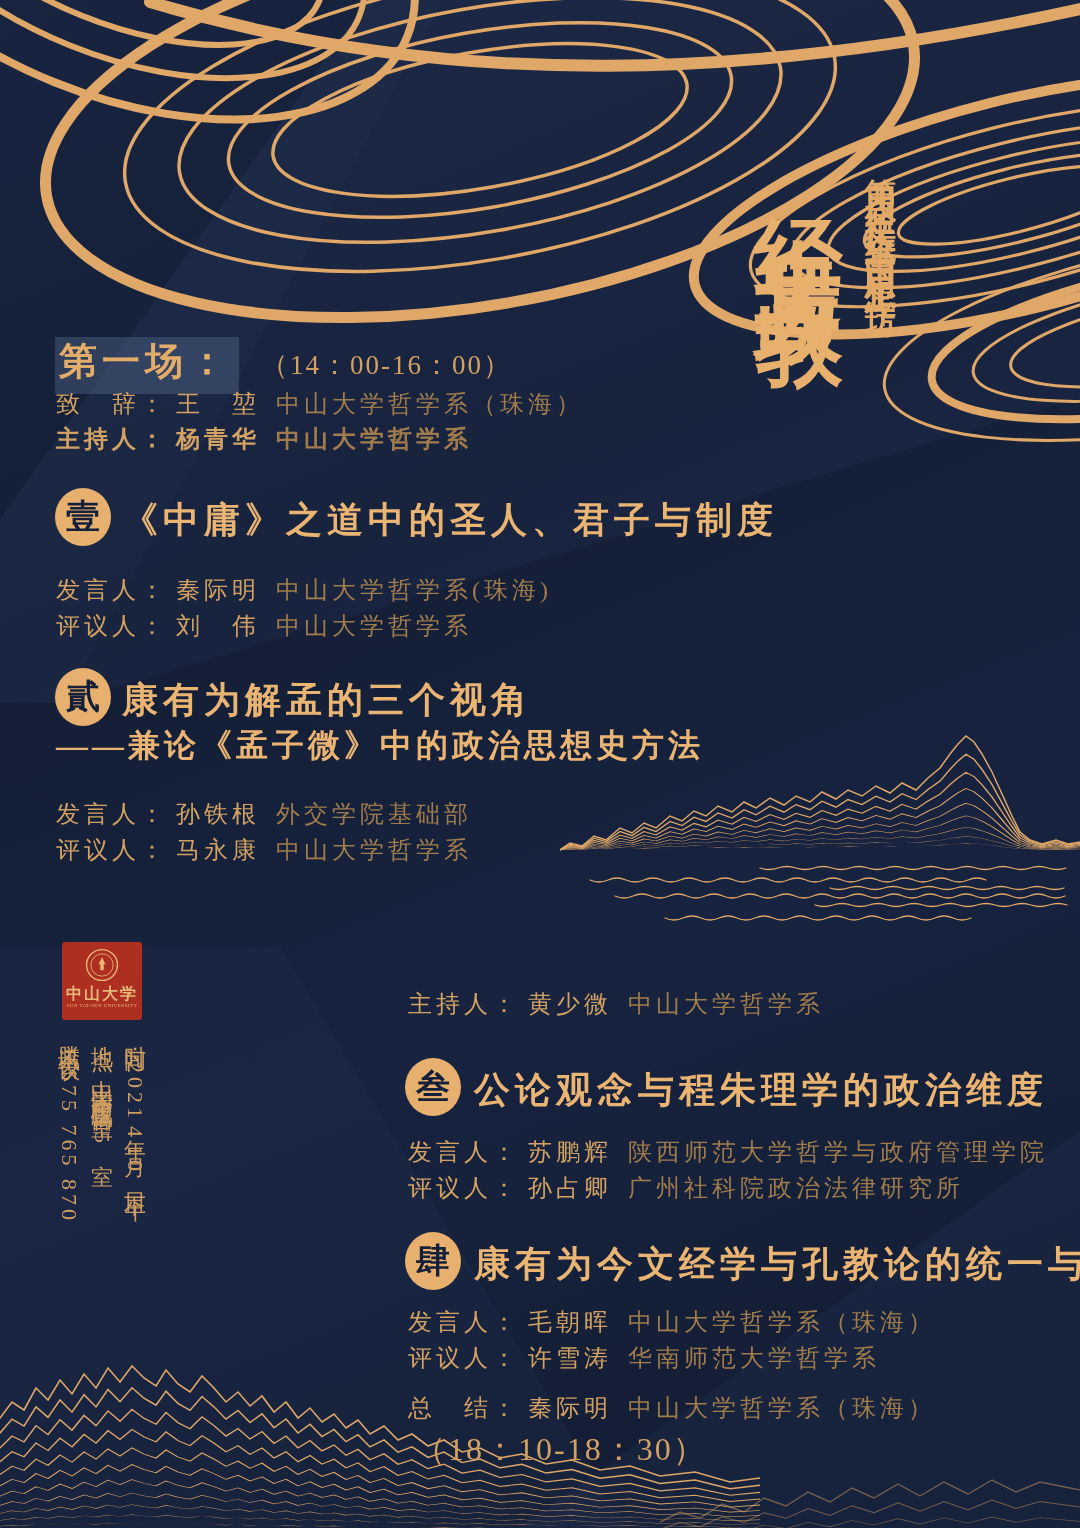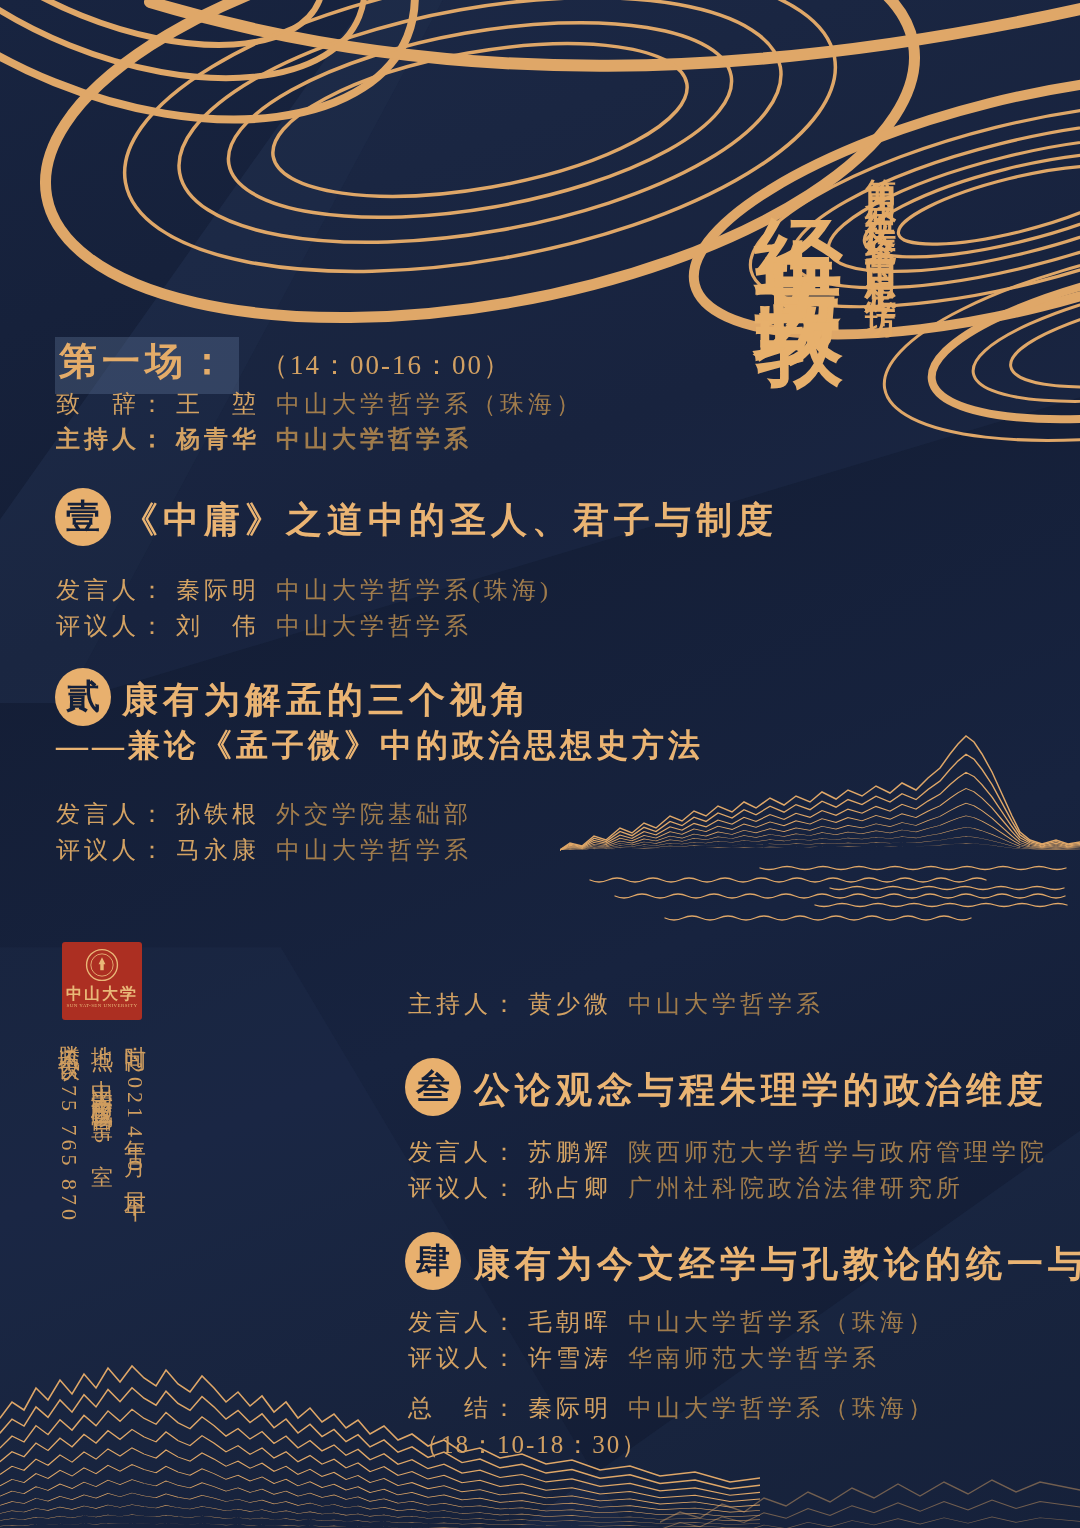--- a/index.html
+++ b/index.html
@@ -44,21 +44,21 @@
     display:flex;align-items:center;justify-content:center;
   }
   .topic-title{
     position:absolute;white-space:nowrap;font-size:36px;font-weight:bold;
     color:#eab473;letter-spacing:5px;
   }
   .topic-subtitle{
     position:absolute;white-space:nowrap;font-size:32px;font-weight:bold;
     color:#eab473;letter-spacing:4px;
   }
-  .summary-time{position:absolute;font-size:25px;color:#d2a062;letter-spacing:2px;}
+  .summary-time{position:absolute;font-size:32px;color:#d2a062;letter-spacing:2px;}
   
   .logo{
     position:absolute;left:62px;top:942px;width:80px;height:78px;background:#ac2f22;
     border-radius:3px;display:flex;flex-direction:column;align-items:center;
     padding-top:5px;box-sizing:border-box;
   }
   .logo .cn{font-size:16px;font-weight:bold;color:#e9b878;letter-spacing:2px;line-height:17px;margin-top:2px;}
   .logo .en{font-size:5px;color:#e9b878;letter-spacing:0.4px;line-height:7px;}
   
   .info-v{

